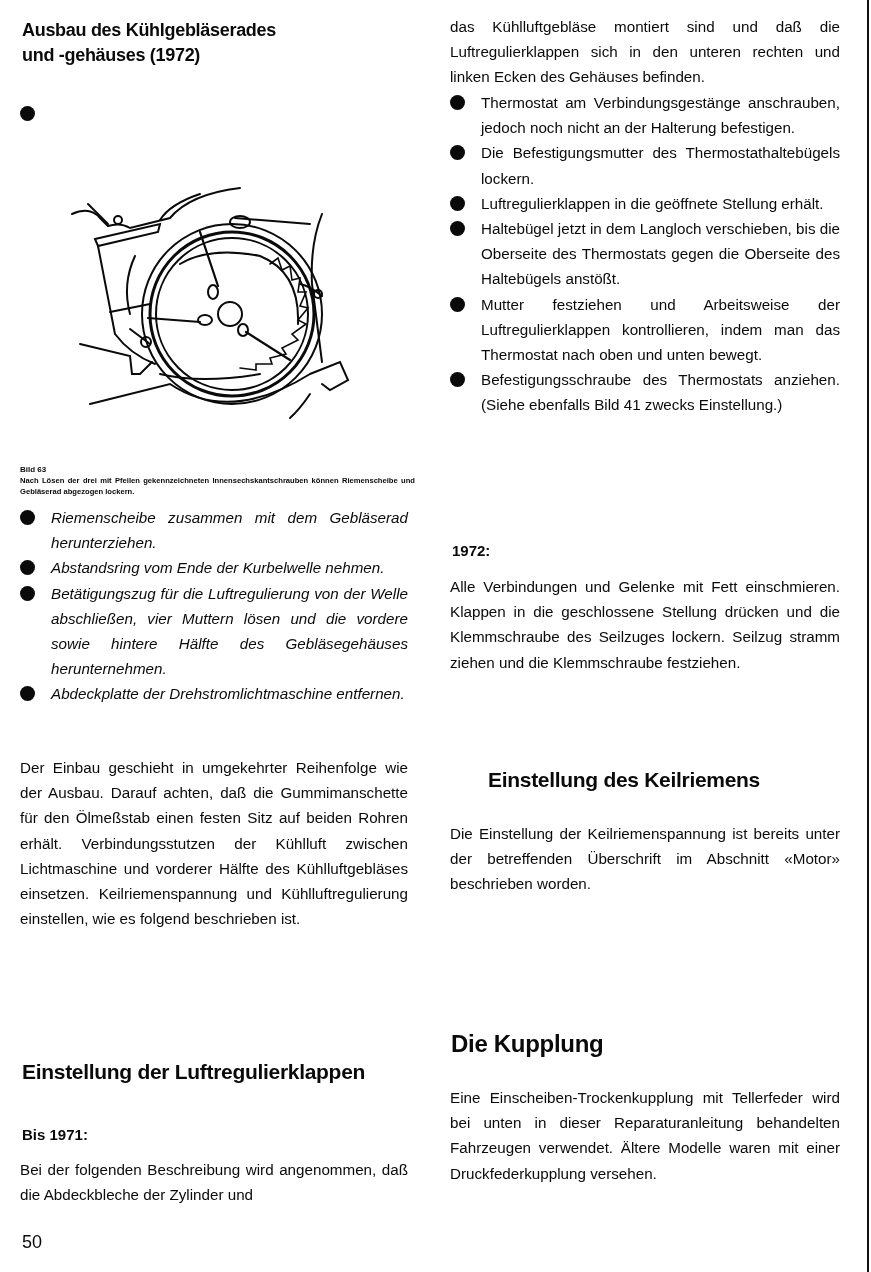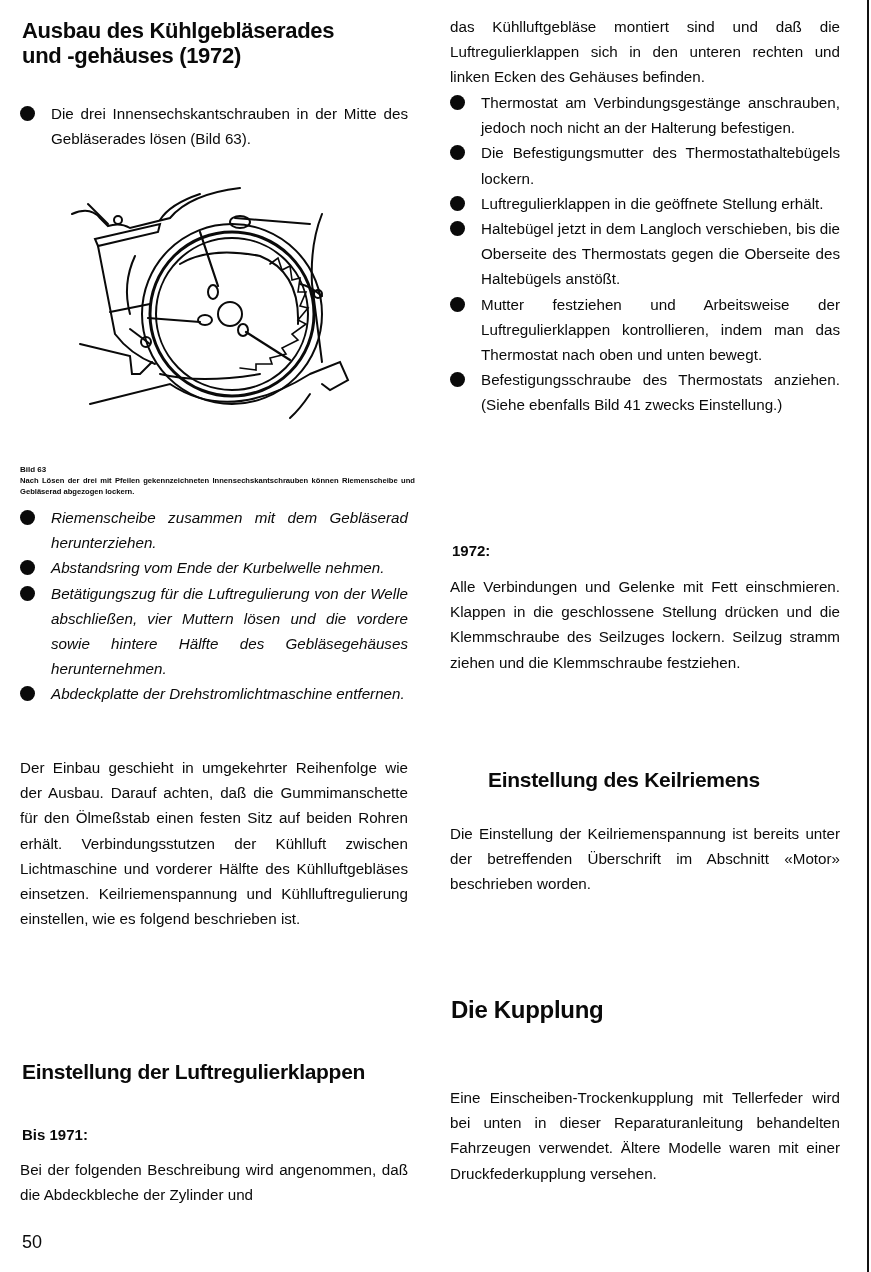--- a/index.html
+++ b/index.html
@@ -7,23 +7,23 @@
     width: 871px; height: 1272px; position: relative; overflow: hidden;
     font-family: "Liberation Sans", "DejaVu Sans", sans-serif;
     color: #0a0a0a;
   }
   .page-border { position: absolute; right: 2px; top: 0; width: 2px; height: 1272px; background: #111; }
   .col { position: absolute; top: 0; }
   .col-left { left: 20px; width: 390px; }
   .col-right { left: 450px; width: 390px; }
   .abs { position: absolute; }
   h1, h2 { margin: 0; font-weight: bold; letter-spacing: -0.3px; }
-  .h-main { font-size: 22px; line-height: 25px; }
+  .h-main { font-size: 18px; line-height: 25px; }
   .h-sec { font-size: 21px; line-height: 24px; }
-  .h-big { font-size: 24px; line-height: 28px; }
+  .h-big { font-size: 24px; line-height: 28px; margin-top: 34px; }
   .sub { font-size: 15px; font-weight: bold; }
   .p { font-size: 15.2px; line-height: 25.2px; text-align: justify; margin: 0; }
   .bl { list-style: none; margin: 0; padding: 0; }
   .bl li { position: relative; padding-left: 31px; font-size: 15.2px; line-height: 25.2px; text-align: justify; }
   .bl li .dot {
     position: absolute; left: 0; top: 5px; width: 15px; height: 15px; border-radius: 50%; background: #0a0a0a;
   }
   .caption-title { font-size: 8px; font-weight: bold; line-height: 11px; margin-top: 32px; }
   .caption-text { font-size: 7.6px; font-weight: bold; line-height: 11px; width: 395px; text-align: justify; }
   .figure { position: absolute; left: 60px; top: 184px; width: 310px; height: 236px; }
@@ -35,21 +35,21 @@
 <div class="page-border"></div>
 
 <div class="col col-left">
 
   <h1 class="abs h-main" style="top:18px; left:2px; width:400px;">
     <span>Ausbau des Kühlgebläserades</span><br>
     <span>und -gehäuses (1972)</span>
   </h1>
 
   <ul class="bl abs" style="top:101px; left:0; width:388px;">
-    <li><span class="dot"></span><span>Die drei Innensechskantschrauben in der Mitte des Gebläserades lösen (Bild 63).</span></li>
+    <li><span class="dot"></span></li>
   </ul>
 </div>
 
 <div class="figure">
   <svg width="310" height="236" viewBox="0 0 310 236" fill="none" stroke="#0a0a0a" stroke-width="2" stroke-linecap="round">
 
     <path d="M12 30 Q30 22 40 34 L48 42 Q60 38 70 44 L110 34 Q130 10 180 4"></path>
     <path d="M28 20 L48 40"></path>
     <path d="M35 55 L100 40 L98 48 L38 62 Z"></path>
     <path d="M38 62 L55 150 Q70 170 95 180"></path>

